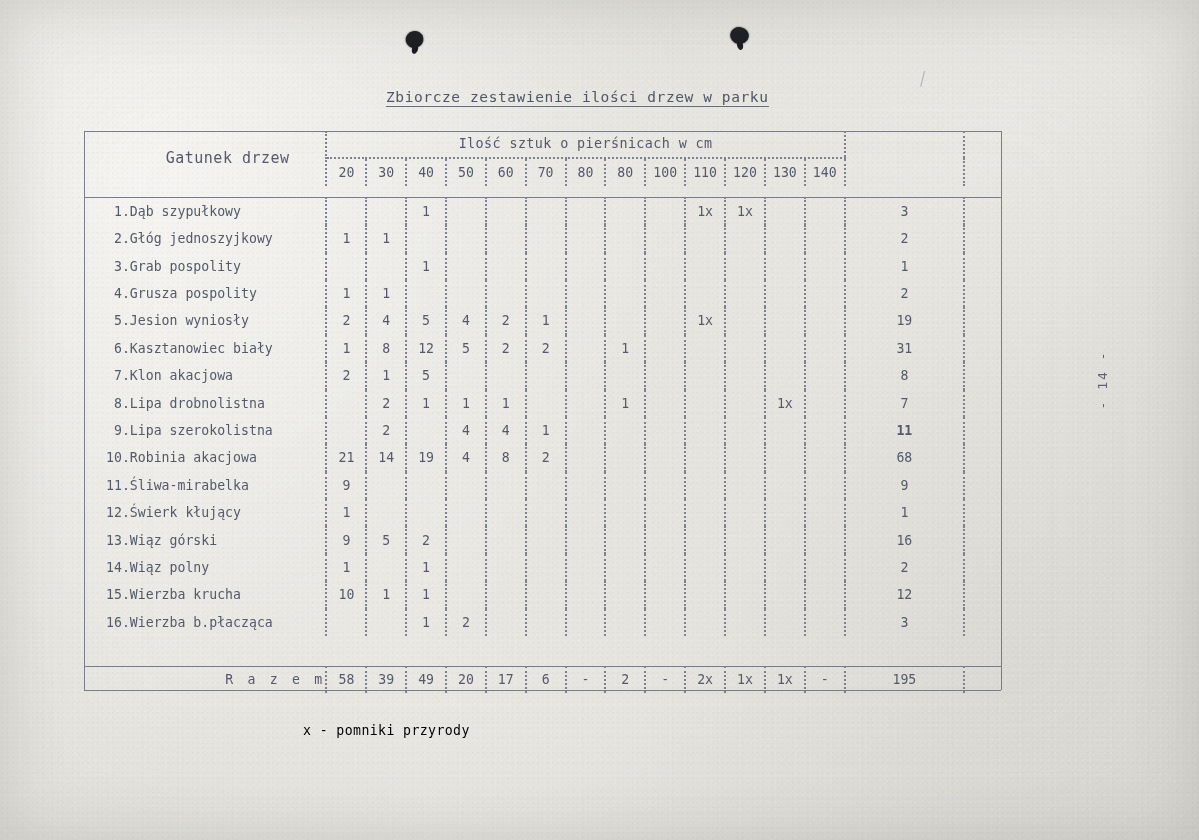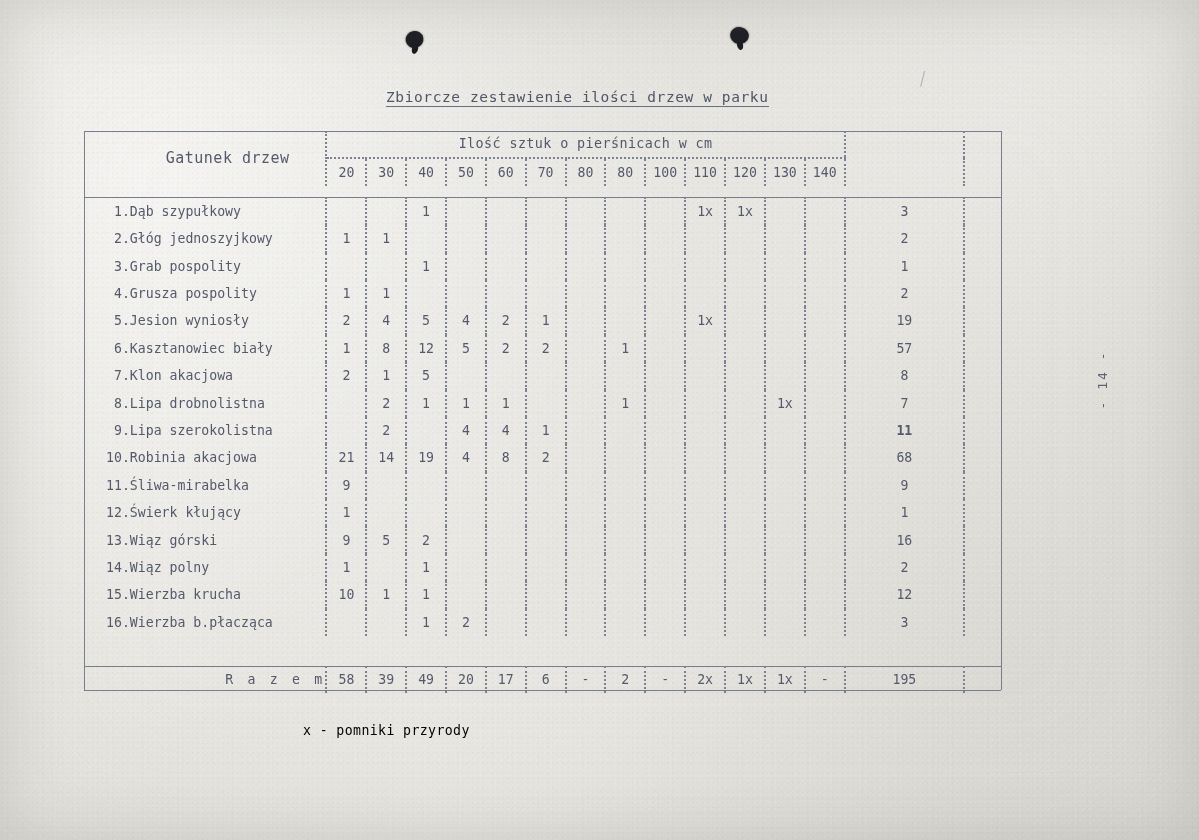--- a/index.html
+++ b/index.html
@@ -332,21 +332,21 @@
         <td class="col-num num-cell dotv">5</td>
         <td class="col-num num-cell dotv">2</td>
         <td class="col-num num-cell dotv">2</td>
         <td class="col-num num-cell dotv"></td>
         <td class="col-num num-cell dotv">1</td>
         <td class="col-num num-cell dotv"></td>
         <td class="col-num num-cell dotv"></td>
         <td class="col-num num-cell dotv"></td>
         <td class="col-num num-cell dotv"></td>
         <td class="col-num num-cell"></td>
-        <td class="col-total total-cell dotv" style="border-left: 2px dotted rgb(125, 130, 146);">57</td>
+        <td class="col-total total-cell dotv" style="border-left: 2px dotted rgb(125, 130, 146);">31</td>
         <td class="col-end"></td>
       </tr>
       <tr class="rowh">
         <td class="col-no idx-cell">7.</td>
         <td class="col-name species-cell dotv">Klon akacjowa</td>
         <td class="col-num num-cell dotv">2</td>
         <td class="col-num num-cell dotv">1</td>
         <td class="col-num num-cell dotv">5</td>
         <td class="col-num num-cell dotv"></td>
         <td class="col-num num-cell dotv"></td>

